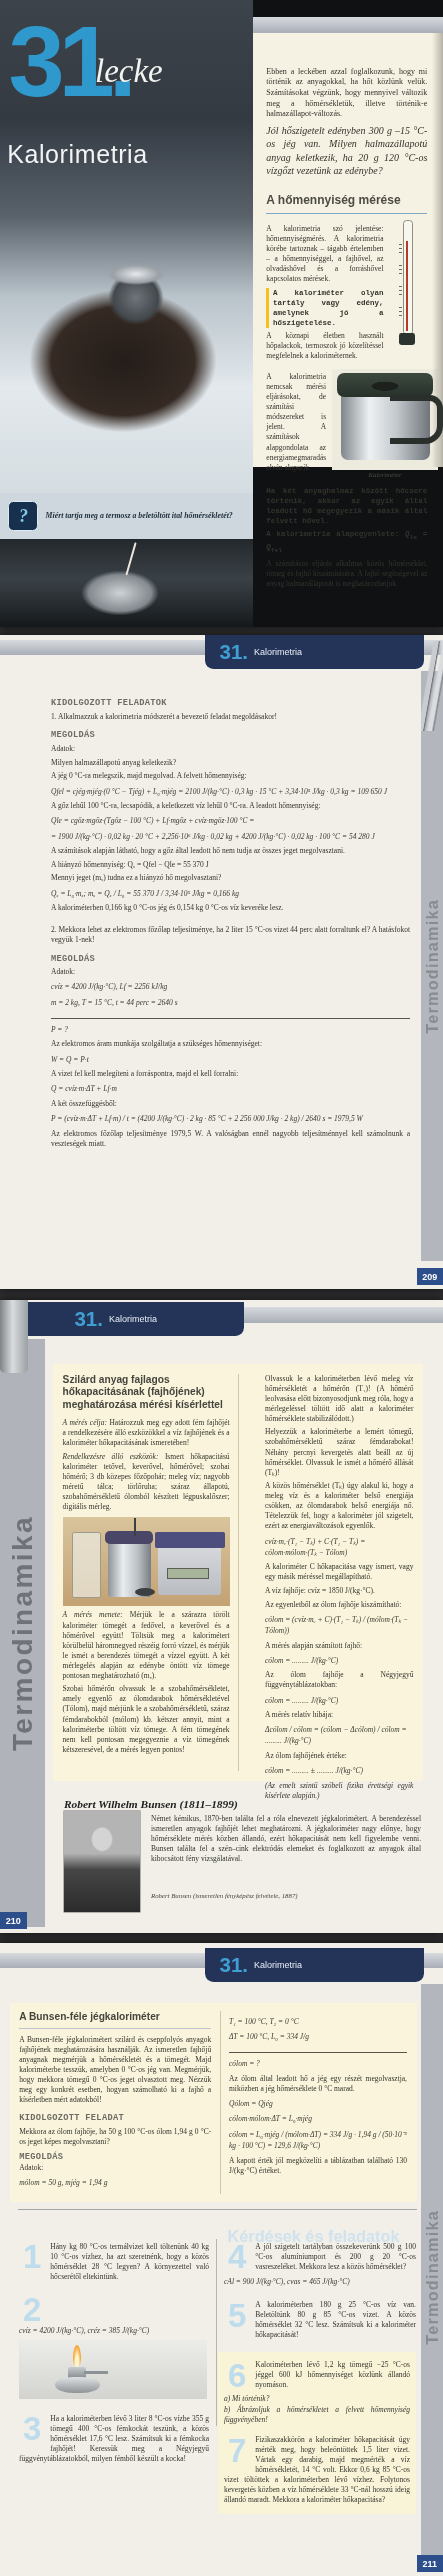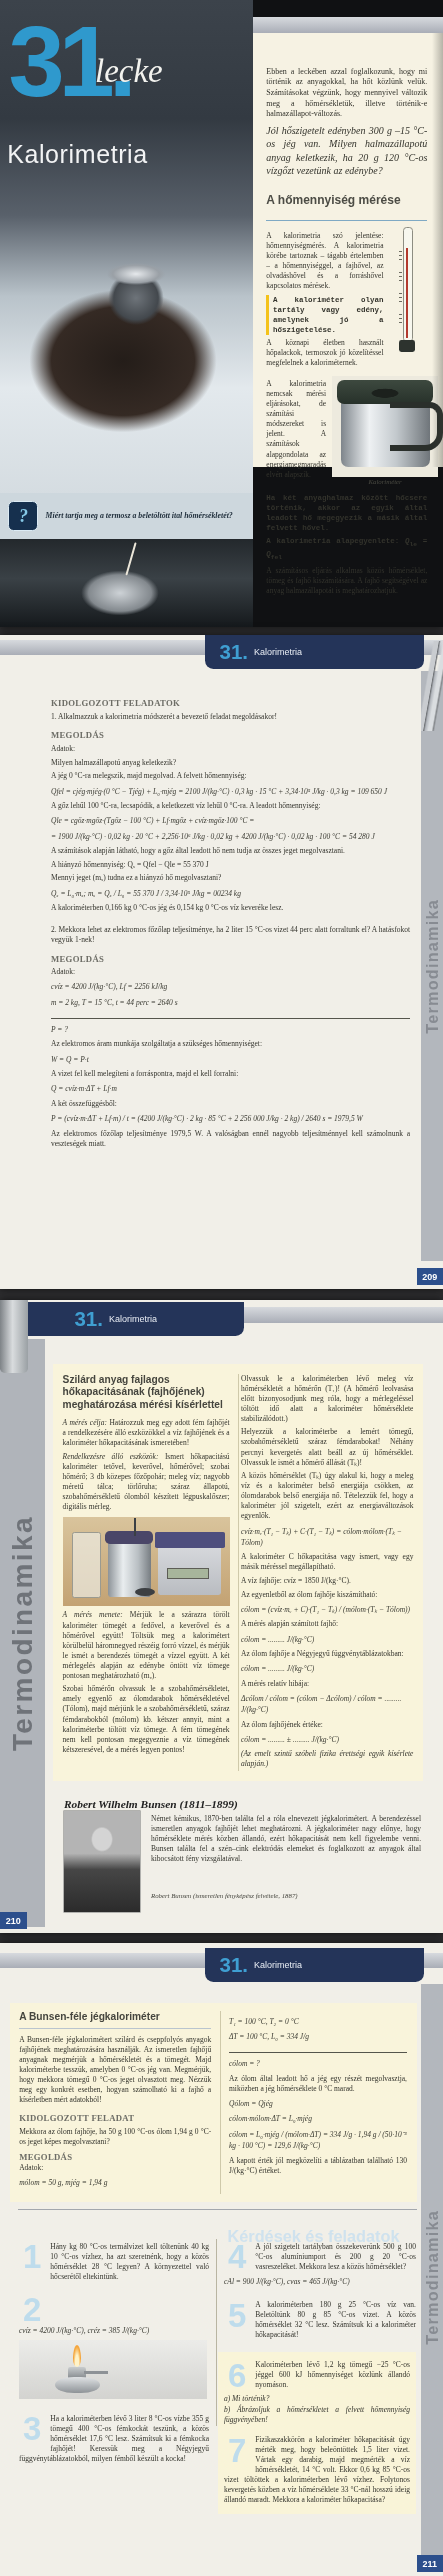--- a/index.html
+++ b/index.html
@@ -14,21 +14,21 @@
   .hdr-bar{position:absolute;height:34px;background:#243459;border-radius:0 0 8.4px 8.4px;
            display:flex;align-items:center;gap:6px;padding:0 0 0 14.5px;box-sizing:border-box;z-index:3;}
   .hdr-num{font-family:"Liberation Sans",sans-serif;font-weight:bold;font-size:20.5px;color:#3f9fd2;}
   .hdr-title{font-family:"Liberation Sans",sans-serif;font-size:9px;color:#e9edf4;}
   .vstrip{position:absolute;display:flex;align-items:center;justify-content:center;}
   .vtab{writing-mode:vertical-rl;transform:rotate(180deg);font-family:"Liberation Sans",sans-serif;
         font-weight:bold;letter-spacing:1.2px;}
   .pgnum{position:absolute;width:26.5px;height:17px;background:#2c4f8c;color:#fff;z-index:5;
          font-family:"Liberation Sans",sans-serif;font-weight:bold;font-size:9px;
          display:flex;align-items:center;justify-content:center;}
-  .caps-h{font-family:Liberation Serif, serif;font-size:8.7px;color:#6d6d66;
+  .caps-h{font-family:Liberation Mono, monospace;font-size:8.7px;color:#6d6d66;
           letter-spacing:0.3px;margin:8.4px 0 3.6px;}
   .rule-b{border-bottom:0.9px solid #55554c;padding-bottom:5.4px;margin-bottom:5.4px;}
   .bold{font-weight:bold;font-family:Liberation Mono, monospace;}
   .ital{font-style:italic;}
   
   #p1{top:0;height:627px;background:#101113;}
   .p1-photo{position:absolute;left:0;top:0;width:253px;height:539px;
     background:
       radial-gradient(ellipse 42px 15.7px at 136px 274px,#e6e9ec 0%,#9aa0a6 55%,rgba(0,0,0,0) 70%),
       radial-gradient(ellipse 37px 36px at 136px 298px,#6e747a 0%,#43484d 60%,rgba(0,0,0,0) 75%),
@@ -51,21 +51,21 @@
       linear-gradient(180deg,#23282c,#3a4146 45%,#15191c);}
   .pot-thermo{position:absolute;left:130px;top:542px;width:2.4px;height:34px;background:#ece7da;
               transform:rotate(16deg);border-radius:1.2px;}
   .p1-right{position:absolute;left:253px;top:17px;width:190px;height:450px;background:#f6f2e3;
             padding:46px 15.7px 0 13.3px;box-sizing:border-box;}
   .p1-right::after{content:"";position:absolute;right:0;top:0;width:11px;height:100%;
             background:linear-gradient(90deg,rgba(0,0,0,0),rgba(60,60,55,.35));}
   .p1-band{position:absolute;left:253px;top:17px;width:190px;height:15.7px;
            background:linear-gradient(180deg,#d7dade,#a9adb6);z-index:2;}
   .sec-h{font-family:"Liberation Sans",sans-serif;font-size:12px;color:#4c4c45;
-         border-bottom:1.2px solid #7fa9c4;padding-bottom:13px;margin:15.7px 0 6px;}
+         border-bottom:1.2px solid #7fa9c4;padding-bottom:6px;margin:15.7px 0 6px;}
   .cols{display:flex;gap:4.8px;}
   .thermo{width:39px;height:128px;position:relative;flex:none;}
   .thermo-tube{position:absolute;left:14.5px;top:0;width:7.8px;height:113px;background:#f7f7ee;
                border:0.6px solid #8d8d82;border-radius:3.6px;}
   .thermo-line{position:absolute;left:18px;top:20.5px;width:1.2px;height:90px;background:#b33a2e;}
   .thermo-ticks{position:absolute;left:11px;top:24px;width:3px;height:84px;
       background:repeating-linear-gradient(180deg,#6b6b60 0 0.6px,rgba(0,0,0,0) 0.6px 4.2px);}
   .thermo-base{position:absolute;left:10.2px;top:113px;width:16.3px;height:12px;background:#2d332e;border-radius:2.4px;}
   .calrow{display:flex;gap:6px;margin-top:3.6px;}
   .calphoto{width:106px;height:101px;flex:none;position:relative;background:#edeade;}
@@ -208,21 +208,21 @@
     <p>Adatok:</p>
     <p>Milyen halmazállapotú anyag keletkezik?</p>
     <p>A jég 0 °C-ra melegszik, majd megolvad. A felvett hőmennyiség:</p>
     <div class="eq">Qfel = cjég·mjég·(0 °C − Tjég) + L₀·mjég = 2100 J/(kg·°C) · 0,3 kg · 15 °C + 3,34·10⁵ J/kg · 0,3 kg = 109 650 J</div>
     <p>A gőz lehűl 100 °C-ra, lecsapódik, a keletkezett víz lehűl 0 °C-ra. A leadott hőmennyiség:</p>
     <div class="eq">Qle = cgőz·mgőz·(Tgőz − 100 °C) + Lf·mgőz + cvíz·mgőz·100 °C =</div>
     <div class="eq">= 1900 J/(kg·°C) · 0,02 kg · 20 °C + 2,256·10⁶ J/kg · 0,02 kg + 4200 J/(kg·°C) · 0,02 kg · 100 °C = 54 280 J</div>
     <p>A számítások alapján látható, hogy a gőz által leadott hő nem tudja az összes jeget megolvasztani.</p>
     <p>A hiányzó hőmennyiség: Qₓ = Qfel − Qle = 55 370 J</p>
     <p>Mennyi jeget (mₓ) tudna ez a hiányzó hő megolvasztani?</p>
-    <div class="eq">Qₓ = L₀·mₓ;    mₓ = Qₓ / L₀ = 55 370 J / 3,34·10⁵ J/kg = 00234 kg</div>
+    <div class="eq">Qₓ = L₀·mₓ;    mₓ = Qₓ / L₀ = 55 370 J / 3,34·10⁵ J/kg = 0,166 kg</div>
     <p>A kaloriméterben 0,166 kg 0 °C-os jég és 0,154 kg 0 °C-os víz keveréke lesz.</p>
 
     <p style="margin-top:12px;">2. Mekkora lehet az elektromos főzőlap teljesítménye, ha 2 liter 15 °C-os vizet 44 perc alatt forraltunk el? A hatásfokot vegyük 1-nek!</p>
     <h3 class="caps-h">MEGOLDÁS</h3>
     <p>Adatok:</p>
     <div class="rule-b">
       <div class="eq">cvíz = 4200 J/(kg·°C),   Lf = 2256 kJ/kg</div>
       <div class="eq">m = 2 kg,   T = 15 °C,   t = 44 perc = 2640 s</div>
     </div>
     <div class="eq">P = ?</div>
@@ -259,21 +259,21 @@
         <div class="minical-lid"></div>
         <div class="minical-stick"></div>
         <div class="scalebody"></div>
         <div class="scaleplate"></div>
         <div class="lcd"></div>
         <div class="puck"></div>
       </div>
       <p><span class="lbl">A mérés menete:</span> <span>Mérjük le a szárazra törölt kaloriméter tömegét a fedővel, a keverővel és a hőmérővel együtt! Töltsük meg a kalorimétert körülbelül háromnegyed részéig forró vízzel, és mérjük le ismét a berendezés tömegét a vízzel együtt. A két mérlegelés alapján az edénybe öntött víz tömege pontosan meghatározható (mᵥ).</span></p>
       <p>Szobai hőmérőn olvassuk le a szobahőmérsékletet, amely egyenlő az ólomdarabok hőmérsékletével (Tólom), majd mérjünk le a szobahőmérsékletű, száraz fémdarabokból (mólom) kb. kétszer annyit, mint a kaloriméterbe töltött víz tömege. A fém tömegének nem kell pontosan megegyeznie a víz tömegének kétszeresével, de a mérés legyen pontos!</p>
     </div>
-    <div style="flex:1;border-left:0.6px solid #cfc9aa;padding-left:2px;">
+    <div style="flex:1;border-left:0.6px solid #cfc9aa;padding-left:26px;">
       <p style="margin-top:0;">Olvassuk le a kaloriméterben lévő meleg víz hőmérsékletét a hőmérőn (T₁)! (A hőmérő leolvasása előtt bizonyosodjunk meg róla, hogy a mérlegeléssel töltött idő alatt a kaloriméter hőmérséklete stabilizálódott.)</p>
       <p>Helyezzük a kaloriméterbe a lemért tömegű, szobahőmérsékletű száraz fémdarabokat! Néhány percnyi kevergetés alatt beáll az új hőmérséklet. Olvassuk le ismét a hőmérő állását (Tₖ)!</p>
       <p>A közös hőmérséklet (Tₖ) úgy alakul ki, hogy a meleg víz és a kaloriméter belső energiája csökken, az ólomdarabok belső energiája nő. Tételezzük fel, hogy a kaloriméter jól szigetelt, ezért az energiaváltozások egyenlők.</p>
       <div class="eq">cvíz·mᵥ·(T₁ − Tₖ) + C·(T₁ − Tₖ) = cólom·mólom·(Tₖ − Tólom)</div>
       <p>A kaloriméter C hőkapacitása vagy ismert, vagy egy másik méréssel megállapítható.</p>
       <p>A víz fajhője: cvíz = 1850 J/(kg·°C).</p>
       <p>Az egyenletből az ólom fajhője kiszámítható:</p>
       <div class="eq">cólom = (cvíz·mᵥ + C)·(T₁ − Tₖ) / (mólom·(Tₖ − Tólom))</div>
       <p>A mérés alapján számított fajhő:</p>
       <div class="eq">cólom = ......... J/(kg·°C)</div>

